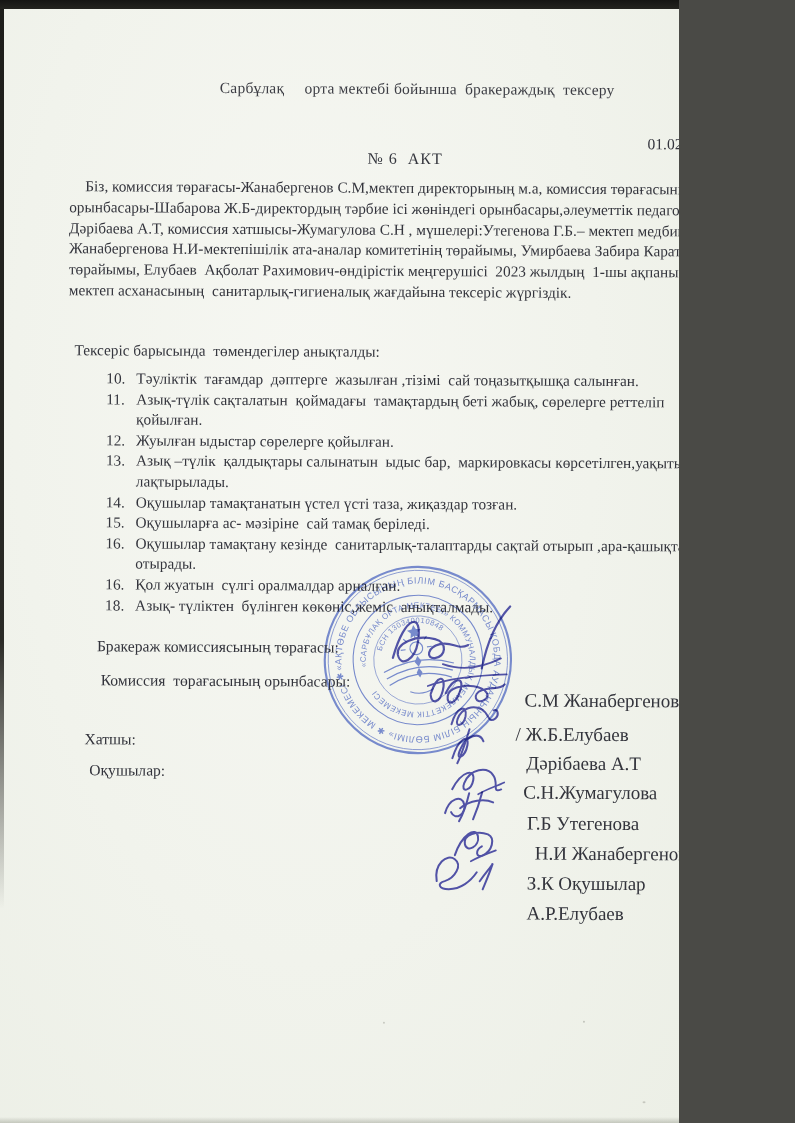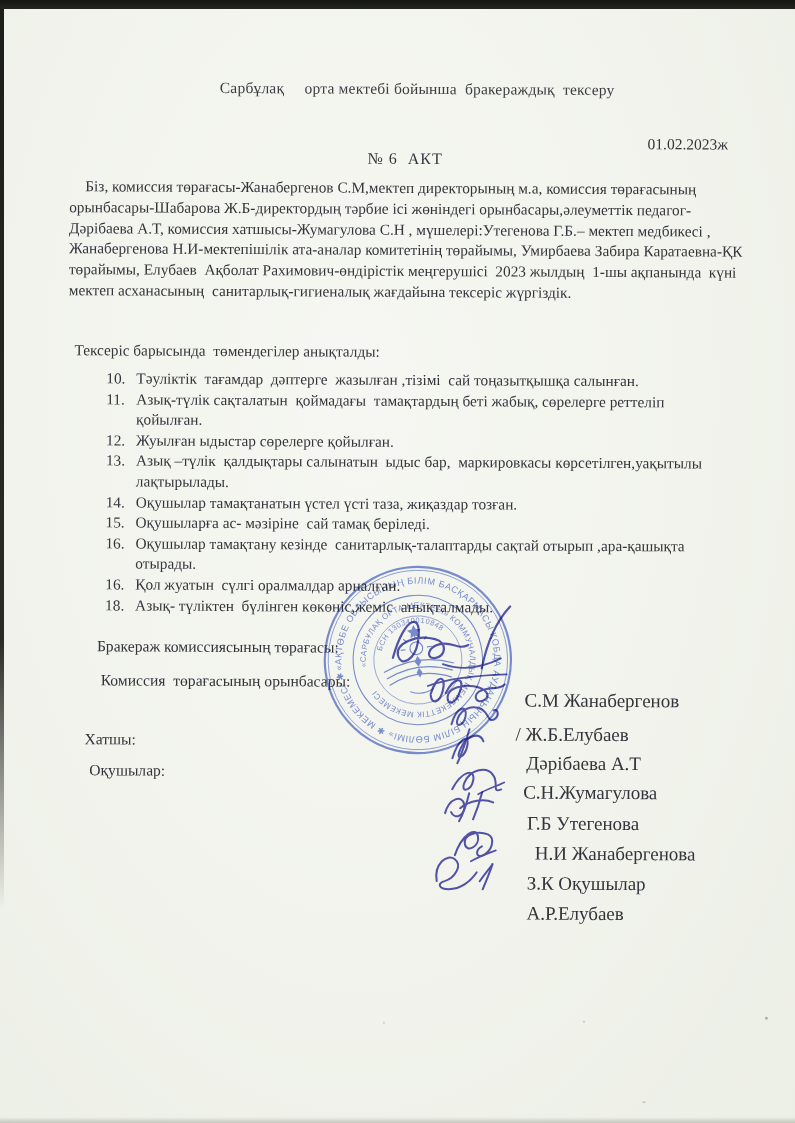--- a/index.html
+++ b/index.html
@@ -1,20 +1,20 @@
 <!DOCTYPE html>
 <html><head>
 <meta charset="utf-8">
 <style>
   * { margin:0; padding:0; box-sizing:border-box; }
   html,body { width:795px; height:1123px; }
   body { font-family:"Liberation Serif", serif; background:#4a4a46; }
 
   #page {
-    position:relative; width:795px; height:1123px; overflow:hidden;
+    position:relative; width:679px; height:1123px; overflow:hidden;
     background: radial-gradient(ellipse at 45% 35%, #f6f7f2 0%, #f1f3ec 55%, #ecefe6 100%);
   }
   .edge-top {
     position:absolute; left:0; top:0; width:795px; height:9px;
     background:linear-gradient(to bottom,#151513,#23231f);
   }
   .edge-left {
     position:absolute; left:0; top:9px; width:4px; height:900px;
     background:linear-gradient(to bottom,#1d1d1a 0%,#2a2a26 70%,rgba(42,42,38,0) 100%);
   }

